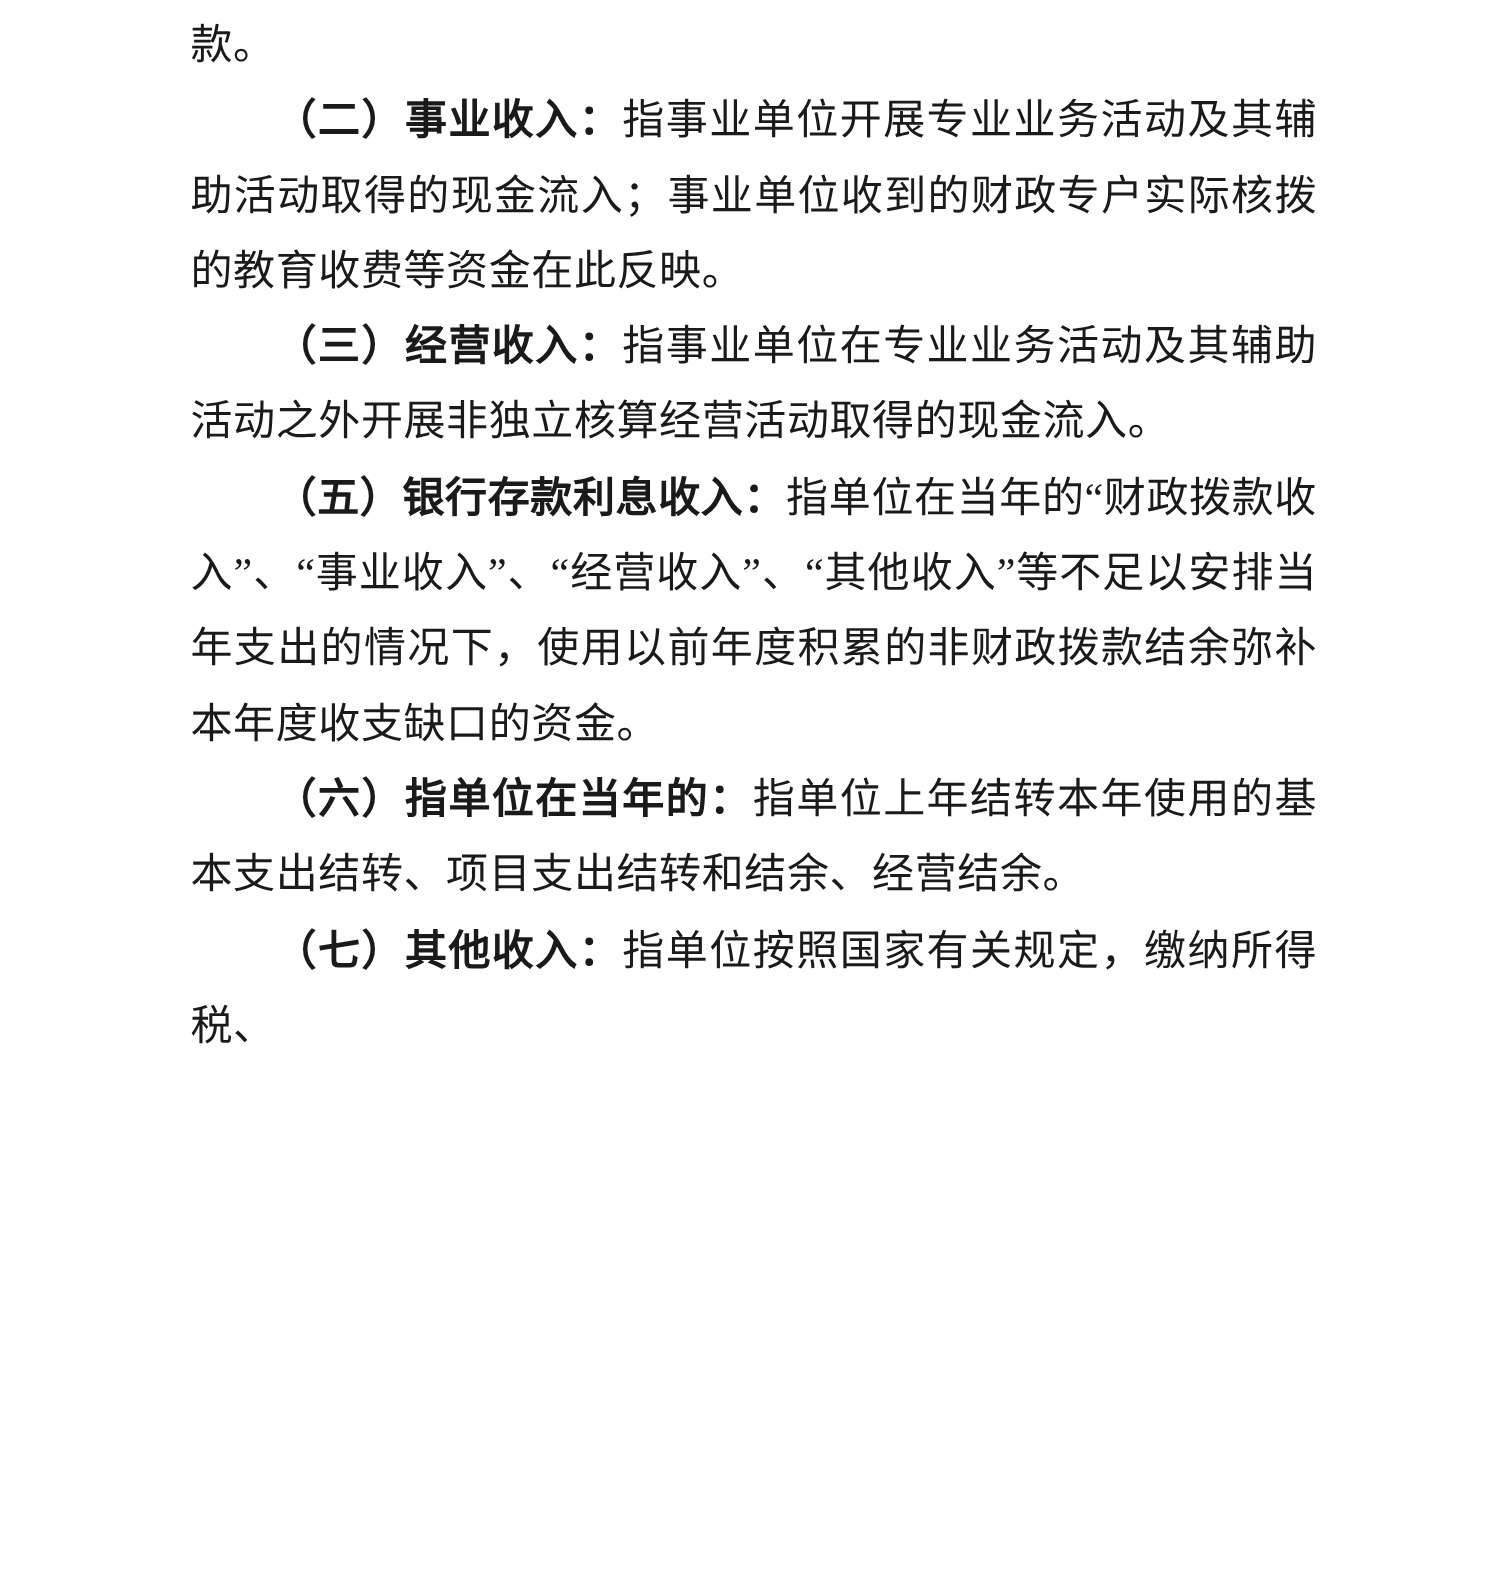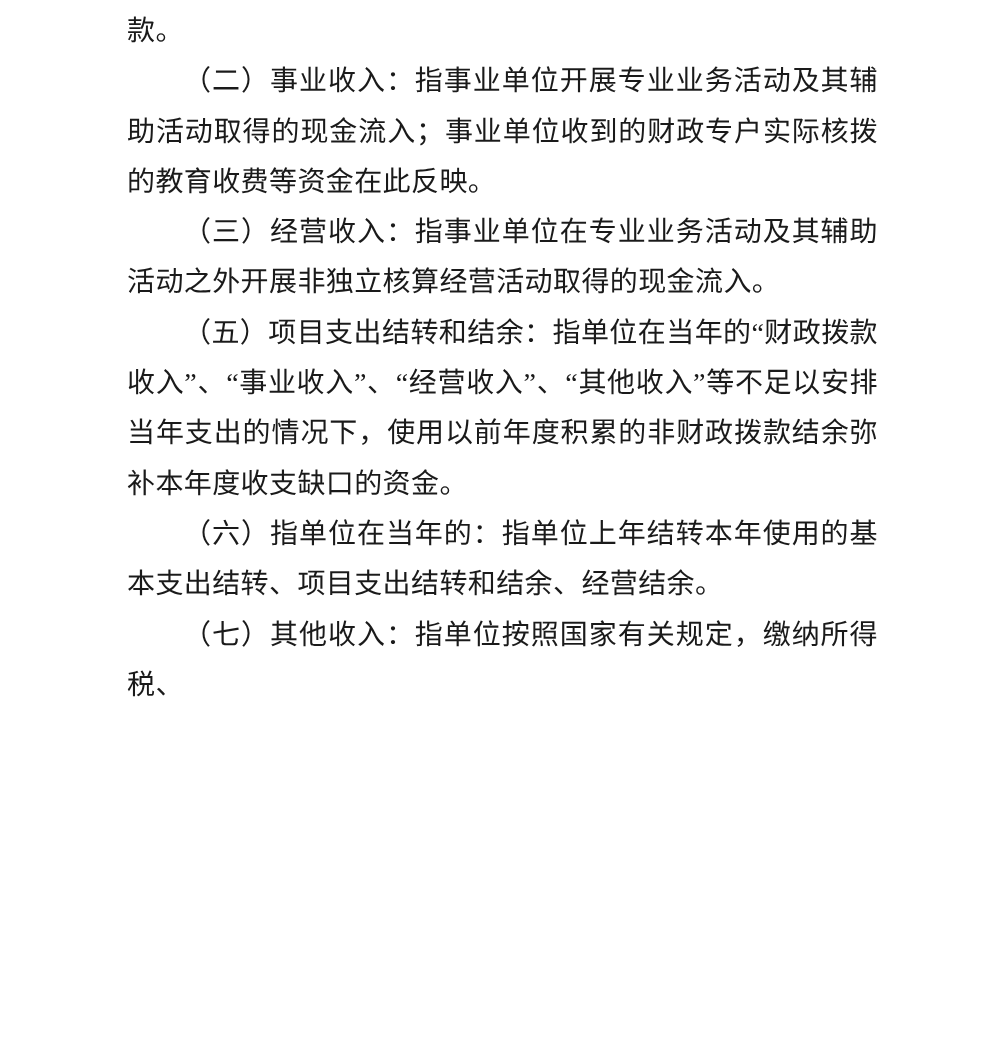--- a/index.html
+++ b/index.html
@@ -28,31 +28,31 @@
     margin: 0;
     text-indent: 2em;
     text-align: justify;
     text-justify: inter-ideograph;
     word-break: break-all;
   }
   .para.no-indent {
     text-indent: 0;
   }
   .para-label {
-    font-weight: normal;
+    font-weight: bold;
   }
   .para-text {
     font-weight: normal;
   }
 </style>
 </head>
 <body>
 
 <div class="page">
   <div class="doc-body">
       <p class="para no-indent"><span class="para-text">款。</span></p>
       <p class="para"><span class="para-label">（二）事业收入：</span><span class="para-text">指事业单位开展专业业务活动及其辅助活动取得的现金流入；事业单位收到的财政专户实际核拨的教育收费等资金在此反映。</span></p>
       <p class="para"><span class="para-label">（三）经营收入：</span><span class="para-text">指事业单位在专业业务活动及其辅助活动之外开展非独立核算经营活动取得的现金流入。</span></p>
-      <p class="para"><span class="para-label">（五）项目支出结转和结余：</span><span class="para-text">指单位在当年的“财政拨款收入”、“事业收入”、“经营收入”、“其他收入”等不足以安排当年支出的情况下，使用以前年度积累的非财政拨款结余弥补本年度收支缺口的资金。</span></p>
+      <p class="para"><span class="para-label">（五）银行存款利息收入：</span><span class="para-text">指单位在当年的“财政拨款收入”、“事业收入”、“经营收入”、“其他收入”等不足以安排当年支出的情况下，使用以前年度积累的非财政拨款结余弥补本年度收支缺口的资金。</span></p>
       <p class="para"><span class="para-label">（六）指单位在当年的：</span><span class="para-text">指单位上年结转本年使用的基本支出结转、项目支出结转和结余、经营结余。</span></p>
       <p class="para"><span class="para-label">（七）其他收入：</span><span class="para-text">指单位按照国家有关规定，缴纳所得税、</span></p>
     </div>
 </div>
 
 </body></html>

